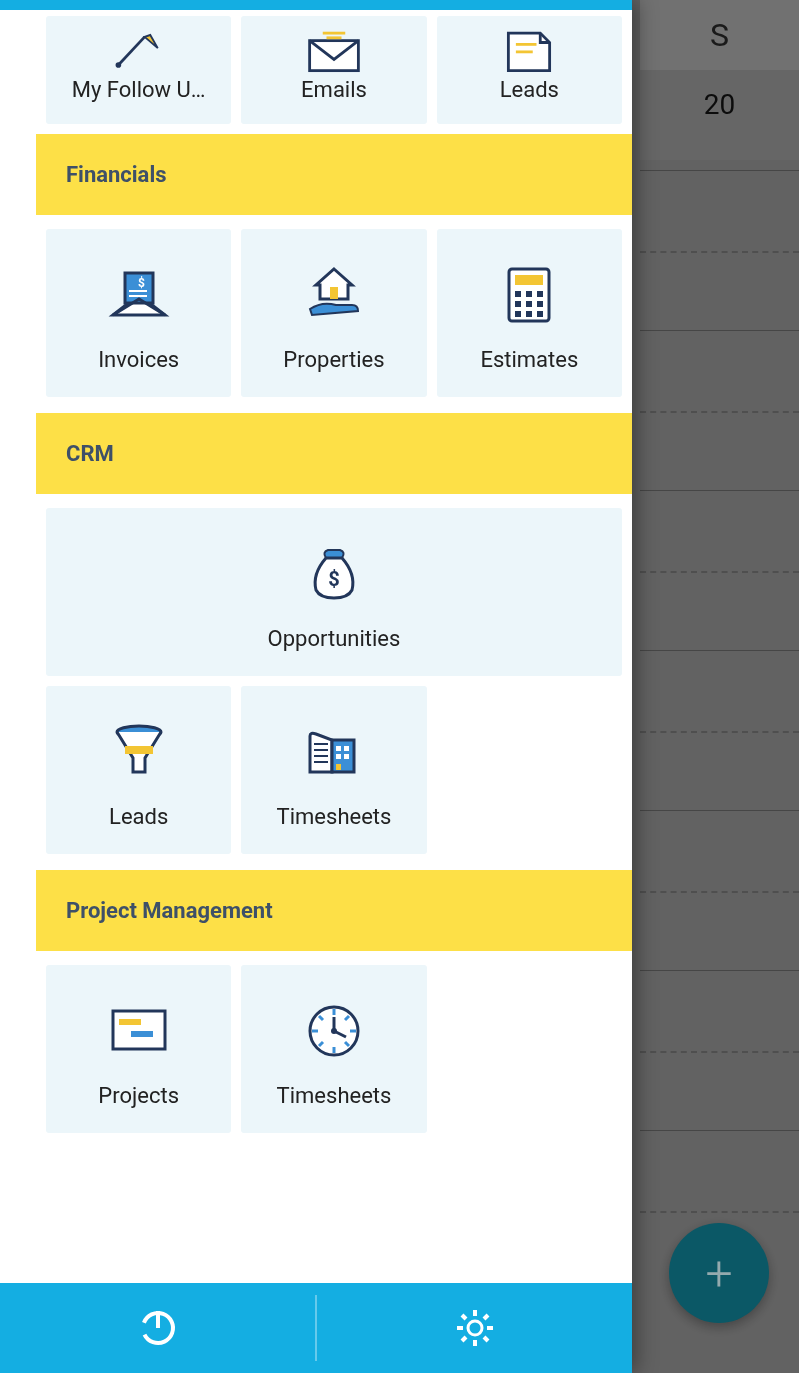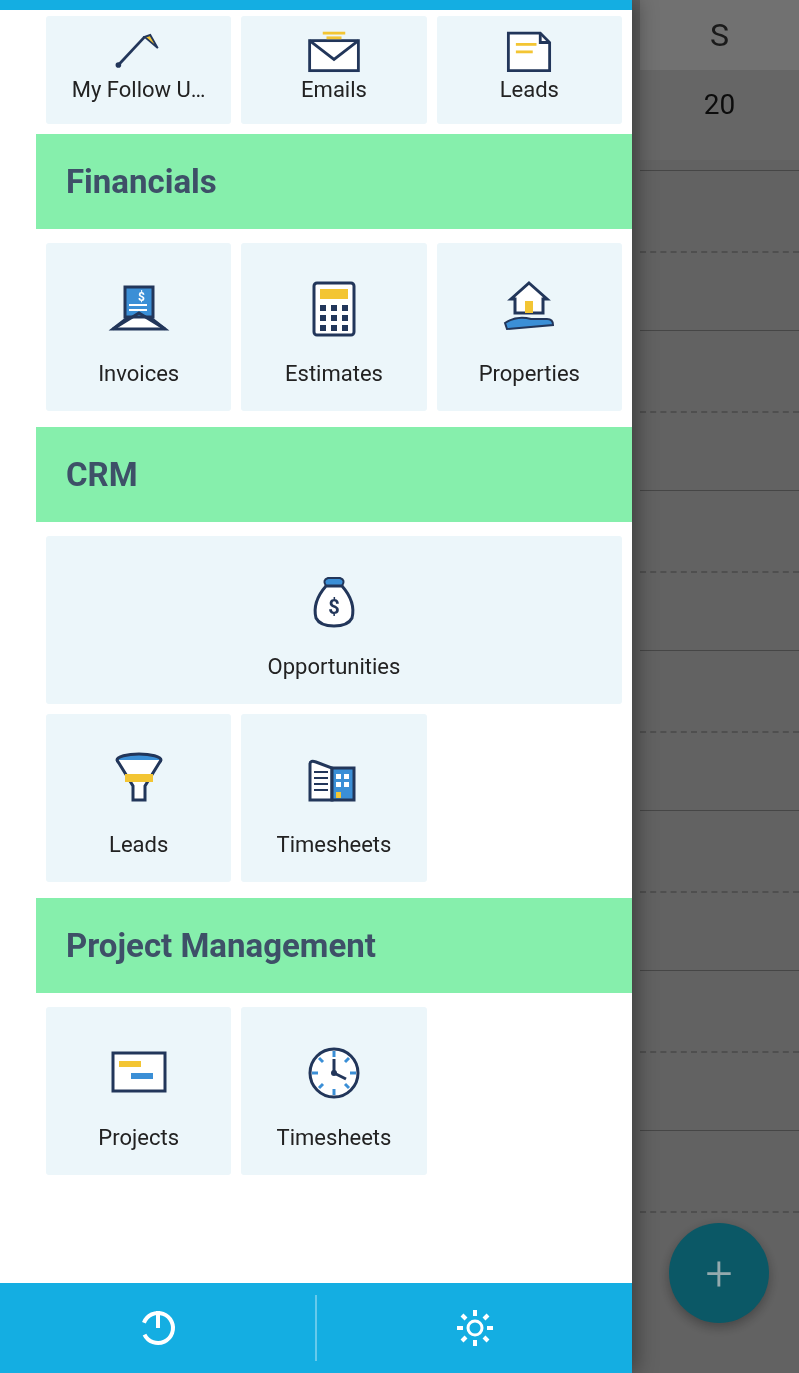--- a/index.html
+++ b/index.html
@@ -104,23 +104,23 @@
   .drawer-body {
     flex: 1 1 auto;
     overflow-y: hidden;
     padding-left: 36px;
   }
   .section {
     background: #fff;
     padding: 14px 10px 16px 10px;
   }
   .section-header {
-    background: #86efac;
+    background: #fde047;
     padding: 28px 30px;
-    font-size: 33px;
+    font-size: 22px;
     font-weight: 700;
     color: #3e5068;
   }
   .tile-row {
     display: flex;
     gap: 10px;
     margin-bottom: 10px;
   }
   .tile-row:last-child { margin-bottom: 0; }
   .tile {
@@ -380,32 +380,32 @@
           <span class="icon">
               <svg width="64" height="60" viewBox="0 0 64 60">
                 <use href="#ic-invoice"></use>
               </svg>
             </span>
           <span class="label">Invoices</span>
         </div>
         <div class="tile">
           <span class="icon">
               <svg width="64" height="60" viewBox="0 0 64 60">
+                <use href="#ic-house-hand"></use>
+              </svg>
+            </span>
+          <span class="label">Properties</span>
+        </div>
+        <div class="tile">
+          <span class="icon">
+              <svg width="64" height="60" viewBox="0 0 64 60">
                 <use href="#ic-calculator"></use>
               </svg>
             </span>
           <span class="label">Estimates</span>
-        </div>
-        <div class="tile">
-          <span class="icon">
-              <svg width="64" height="60" viewBox="0 0 64 60">
-                <use href="#ic-house-hand"></use>
-              </svg>
-            </span>
-          <span class="label">Properties</span>
         </div>
       </div>
     </div>
 
     <div class="section-header">CRM</div>
     <div class="section">
       <div class="tile-row">
         <div class="tile">
           <span class="icon">
               <svg width="64" height="60" viewBox="0 0 64 60">

